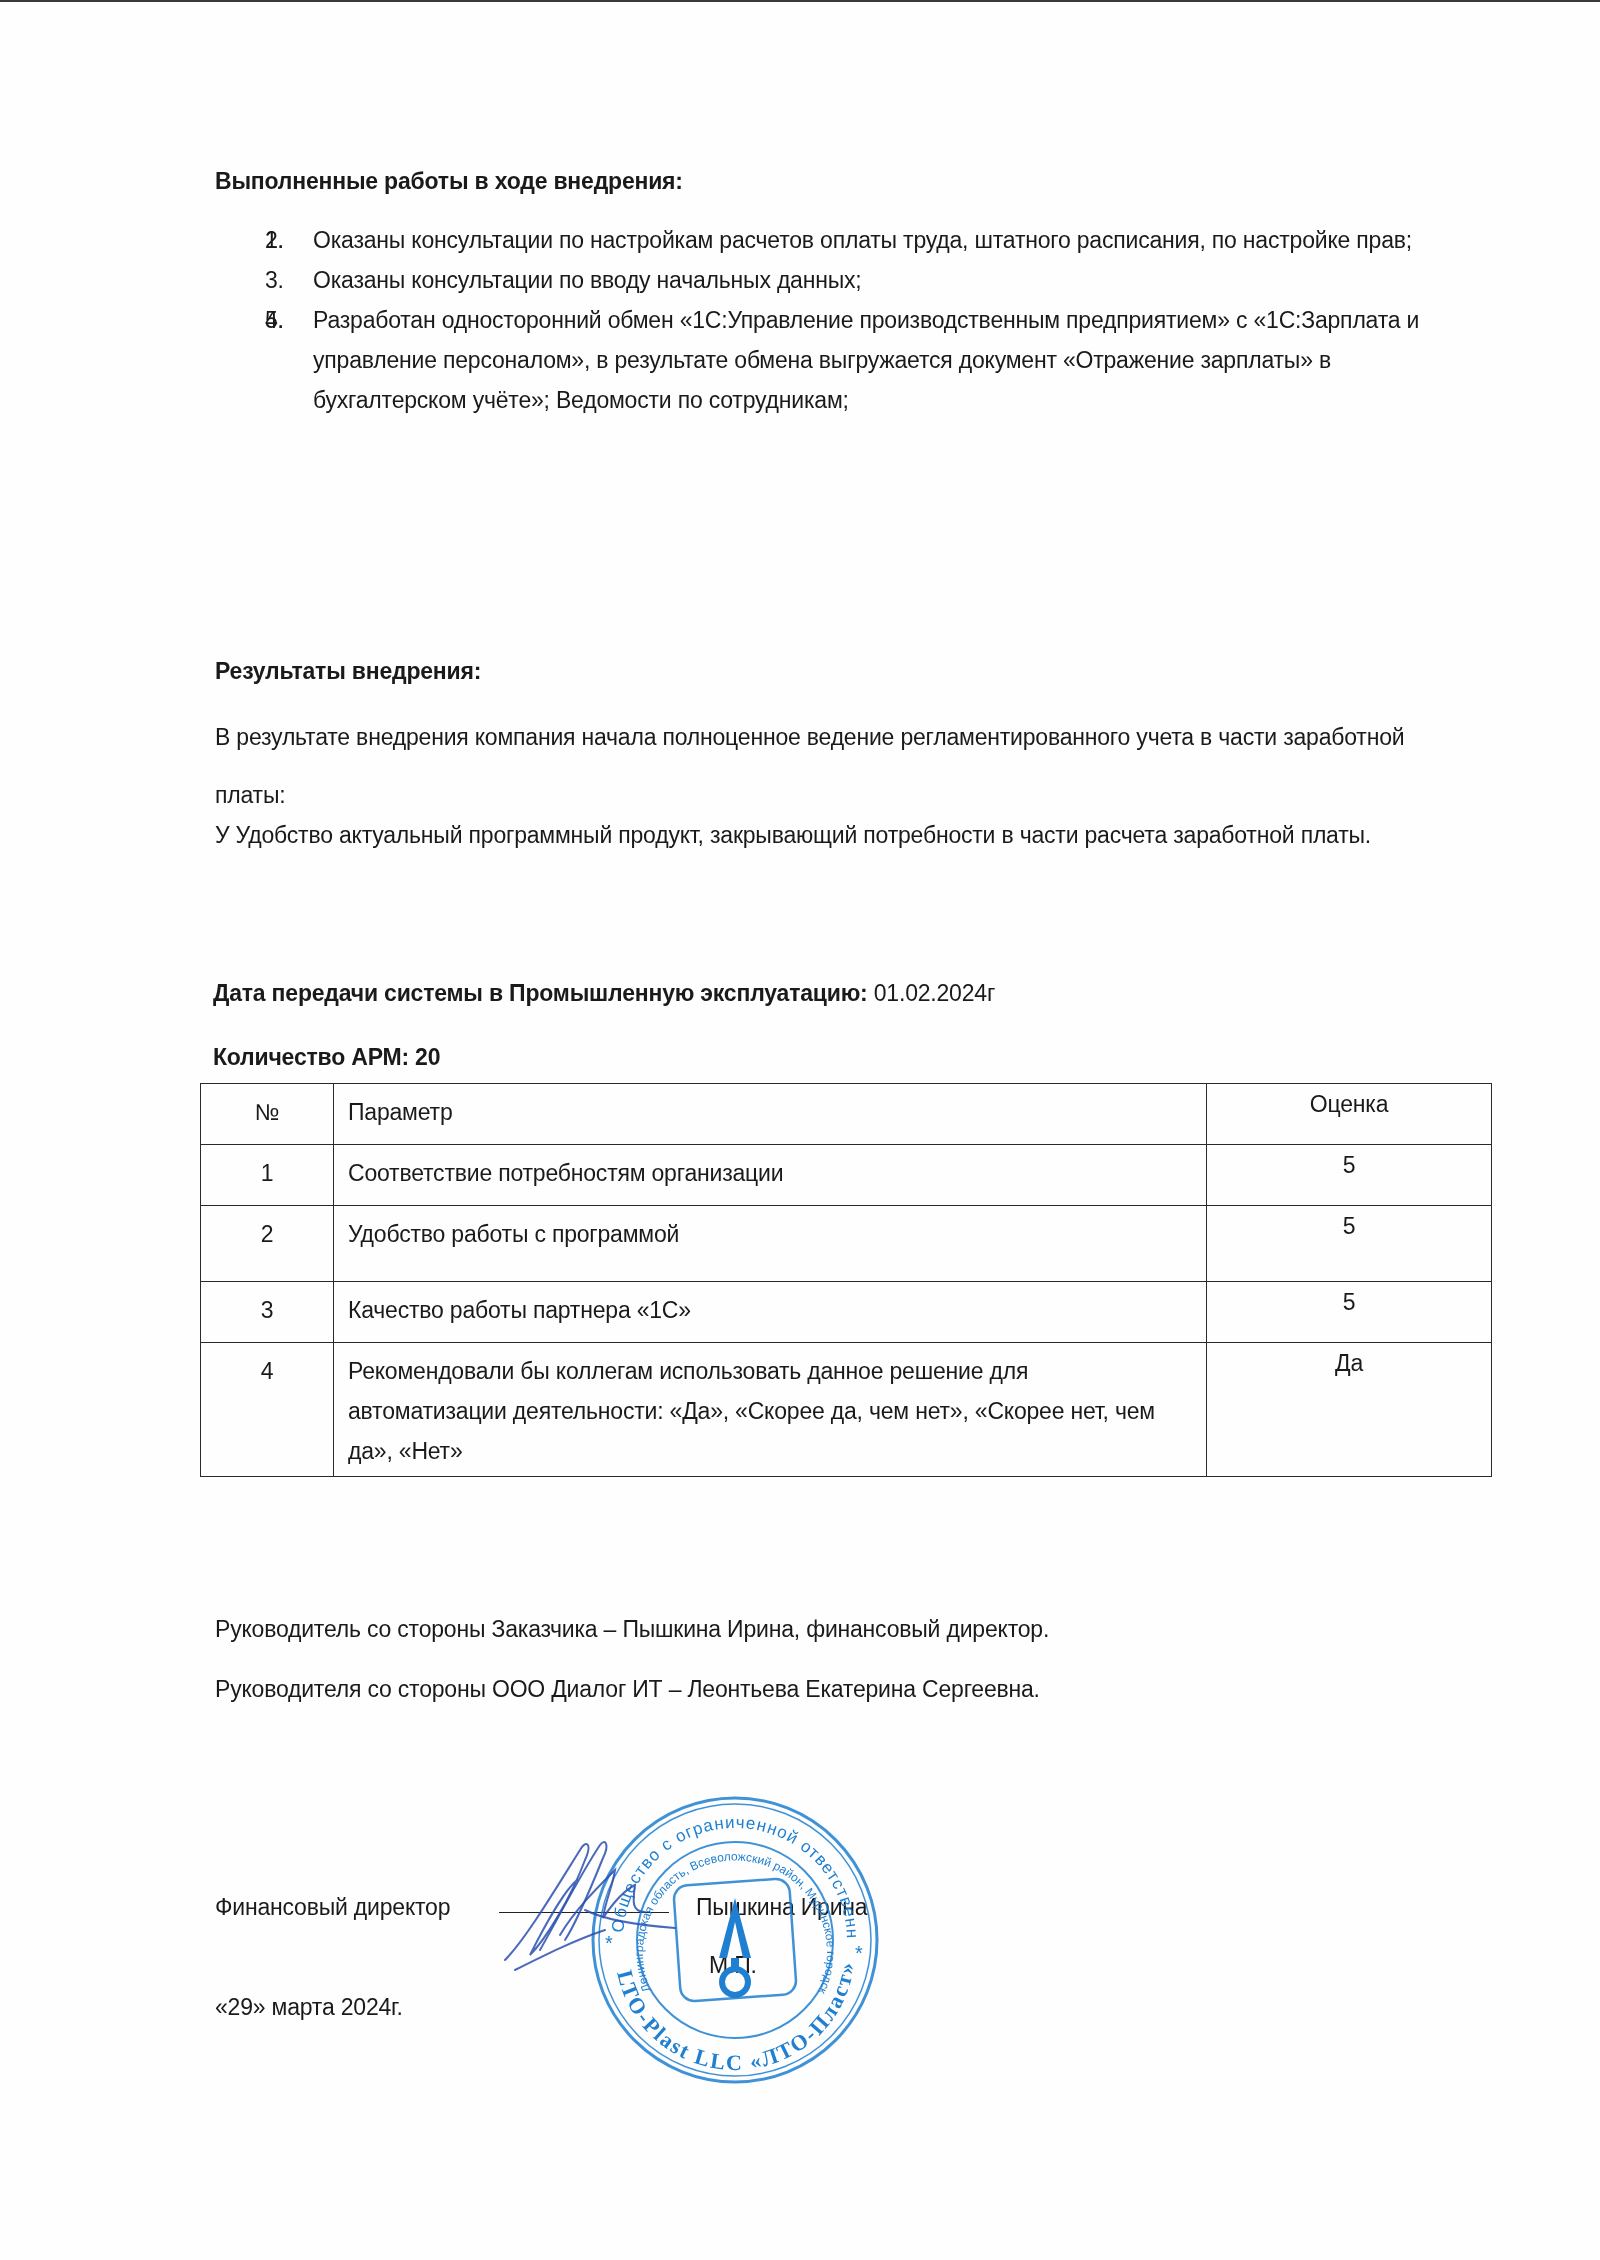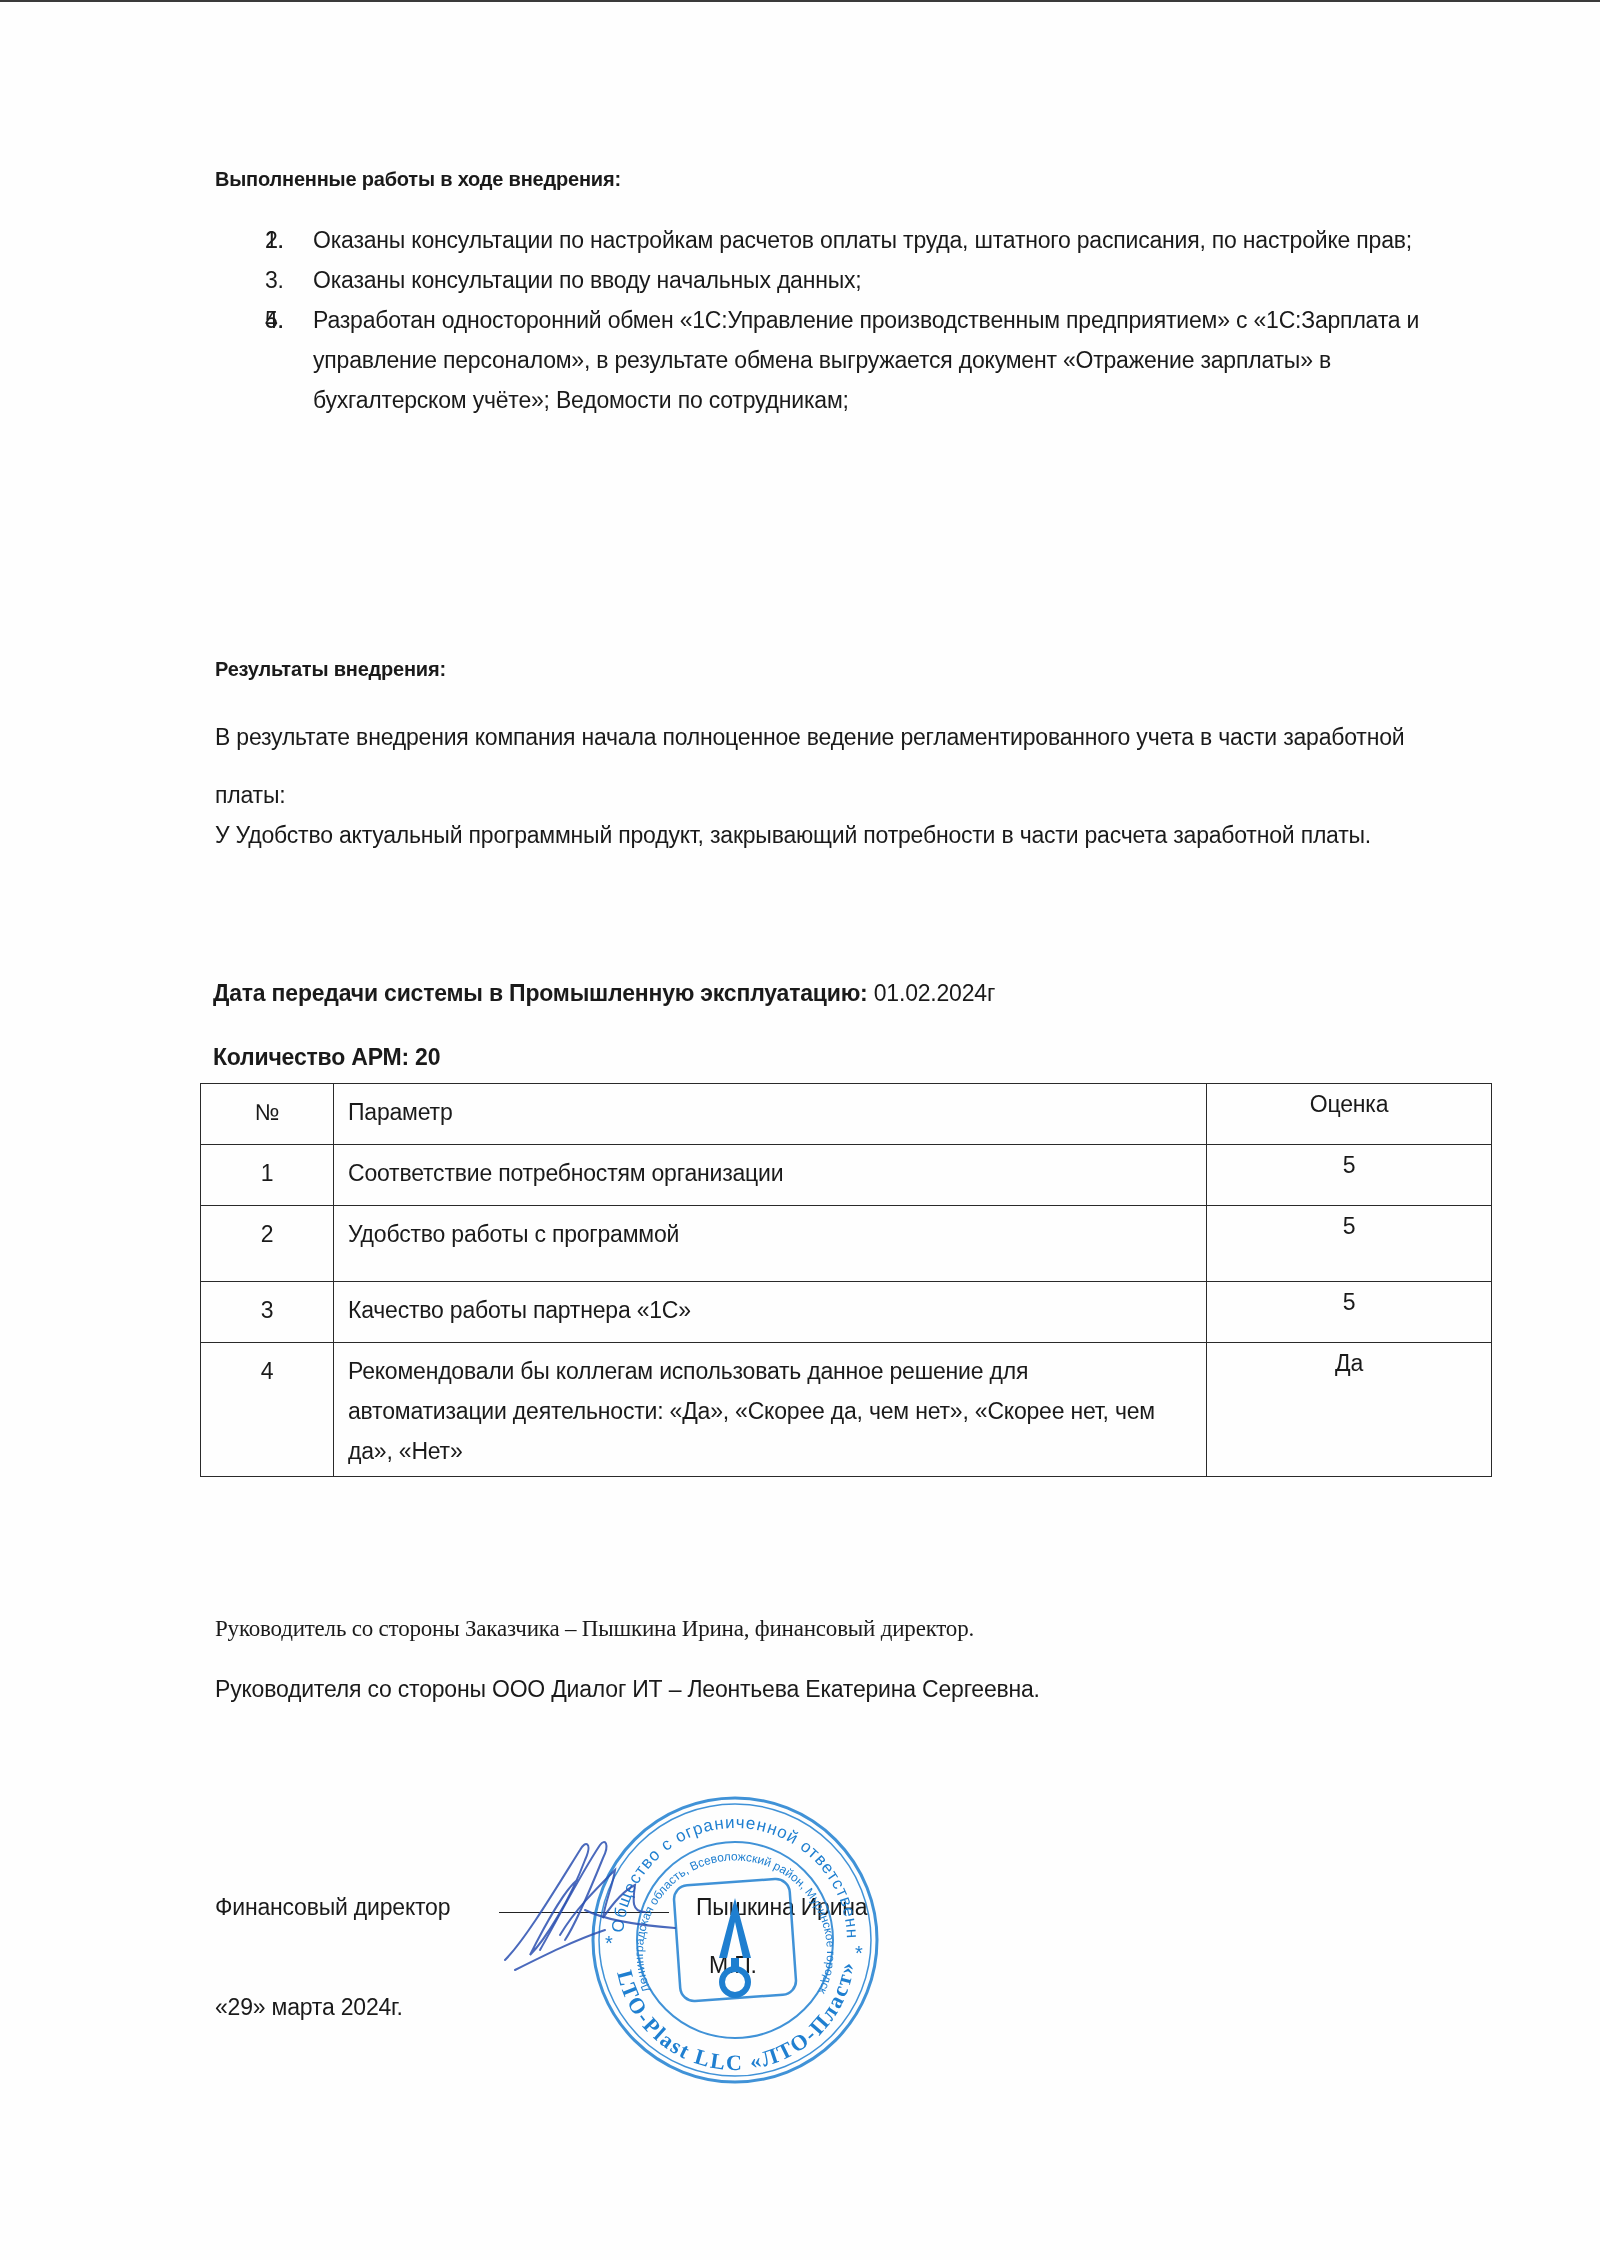--- a/index.html
+++ b/index.html
@@ -23,21 +23,21 @@
   }
   .page {
     position: absolute;
     left: 215px;
     top: 0;
     width: 1280px;
   }
   .heading {
     position: absolute;
     font-weight: bold;
-    font-size: 20px;
+    font-size: 23px;
     letter-spacing: -0.2px;
   }
   .text {
     position: absolute;
     font-size: 23px;
     line-height: 58px;
     letter-spacing: -0.2px;
   }
   ol.works {
     position: absolute;
@@ -154,21 +154,21 @@
         <td class="c-score">5</td>
       </tr>
       <tr style="height:134px;">
         <td class="c-num">4</td>
         <td class="c-param">Рекомендовали бы коллегам использовать данное решение для автоматизации деятельности: «Да», «Скорее да, чем нет», «Скорее нет, чем да», «Нет»</td>
         <td class="c-score">Да</td>
       </tr>
     </tbody>
   </table>
 
-  <div class="text" style="left:0; top:1600px;font-family:Liberation Serif, serif;">Руководитель со стороны Заказчика – Пышкина Ирина, финансовый директор.</div>
+  <div class="text" style="left:0; top:1600px;">Руководитель со стороны Заказчика – Пышкина Ирина, финансовый директор.</div>
   <div class="text" style="left:0; top:1660px;">Руководителя со стороны ООО Диалог ИТ – Леонтьева Екатерина Сергеевна.</div>
 
   <div class="text" style="left:0; top:1878px;">Финансовый директор</div>
   <div class="sig-line"></div>
   <div class="text" style="left:481px; top:1878px;">Пышкина Ирина</div>
   <div class="text" style="left:494px; top:1936px;">М.П.</div>
   <div class="text" style="left:0; top:1978px; font-weight:normal;">«29» марта 2024г.</div>
 
   <svg class="stamp" width="300" height="300" viewBox="0 0 300 300">
     <defs>

